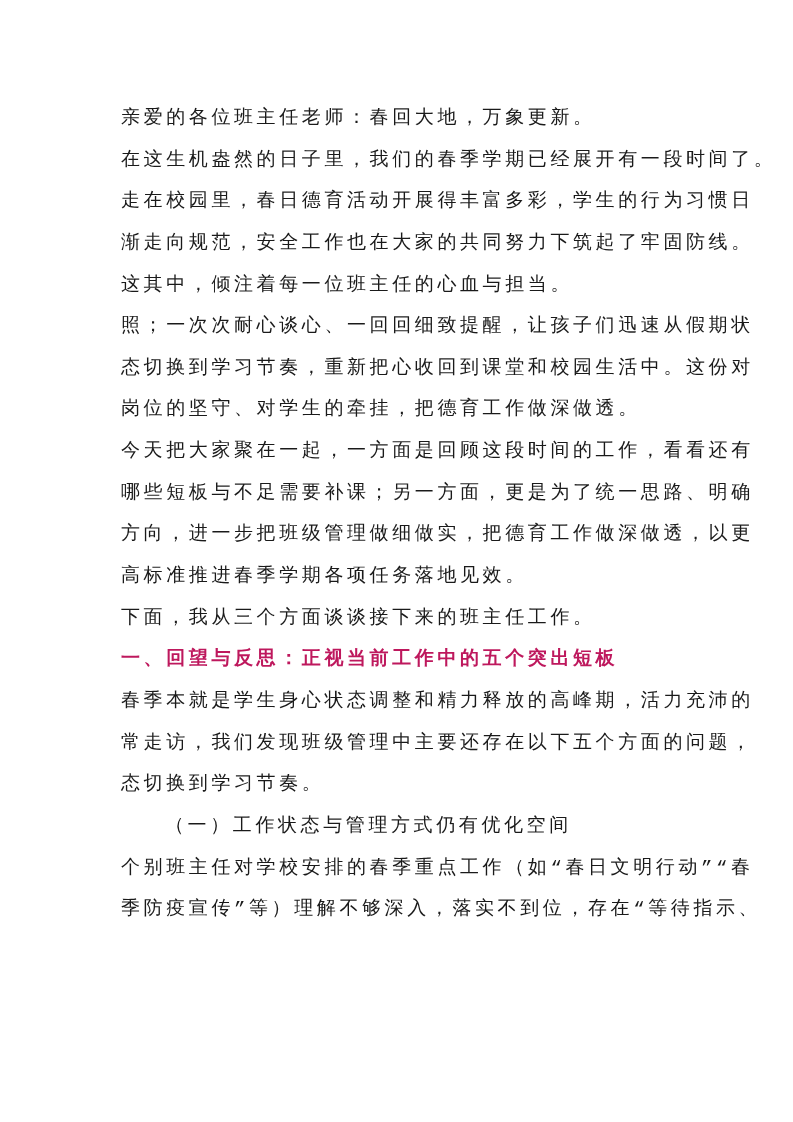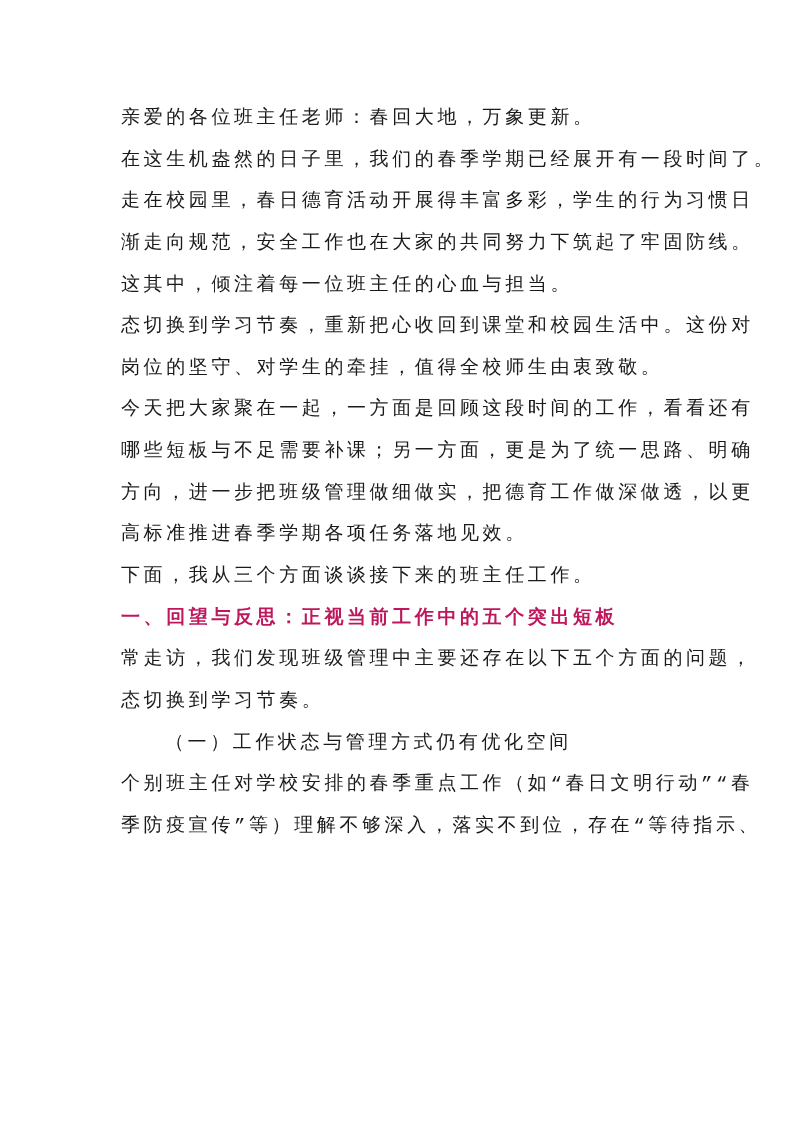--- a/index.html
+++ b/index.html
@@ -21,26 +21,28 @@
   </style>
 </head>
 <body>
 
 <div class="page">
   <span class="line">亲爱的各位班主任老师：春回大地，万象更新。</span>
   <span class="line">在这生机盎然的日子里，我们的春季学期已经展开有一段时间了。</span>
   <span class="line">走在校园里，春日德育活动开展得丰富多彩，学生的行为习惯日</span>
   <span class="line">渐走向规范，安全工作也在大家的共同努力下筑起了牢固防线。</span>
   <span class="line">这其中，倾注着每一位班主任的心血与担当。</span>
+  <span class="line">照；一次次耐心谈心、一回回细致提醒，让孩子们迅速从假期状</span>
   <span class="line">态切换到学习节奏，重新把心收回到课堂和校园生活中。这份对</span>
-  <span class="line">岗位的坚守、对学生的牵挂，值得全校师生由衷致敬。</span>
+  <span class="line">岗位的坚守、对学生的牵挂，把德育工作做深做透。</span>
   <span class="line">今天把大家聚在一起，一方面是回顾这段时间的工作，看看还有</span>
   <span class="line">哪些短板与不足需要补课；另一方面，更是为了统一思路、明确</span>
   <span class="line">方向，进一步把班级管理做细做实，把德育工作做深做透，以更</span>
   <span class="line">高标准推进春季学期各项任务落地见效。</span>
   <span class="line">下面，我从三个方面谈谈接下来的班主任工作。</span>
   <span class="line heading">一、回望与反思：正视当前工作中的五个突出短板</span>
+  <span class="line">春季本就是学生身心状态调整和精力释放的高峰期，活力充沛的</span>
   <span class="line">常走访，我们发现班级管理中主要还存在以下五个方面的问题，</span>
   <span class="line">态切换到学习节奏。</span>
   <span class="line sub">（一）工作状态与管理方式仍有优化空间</span>
   <span class="line">个别班主任对学校安排的春季重点工作（如“春日文明行动”“春</span>
   <span class="line">季防疫宣传”等）理解不够深入，落实不到位，存在“等待指示、</span>
 </div>
 
 </body></html>

